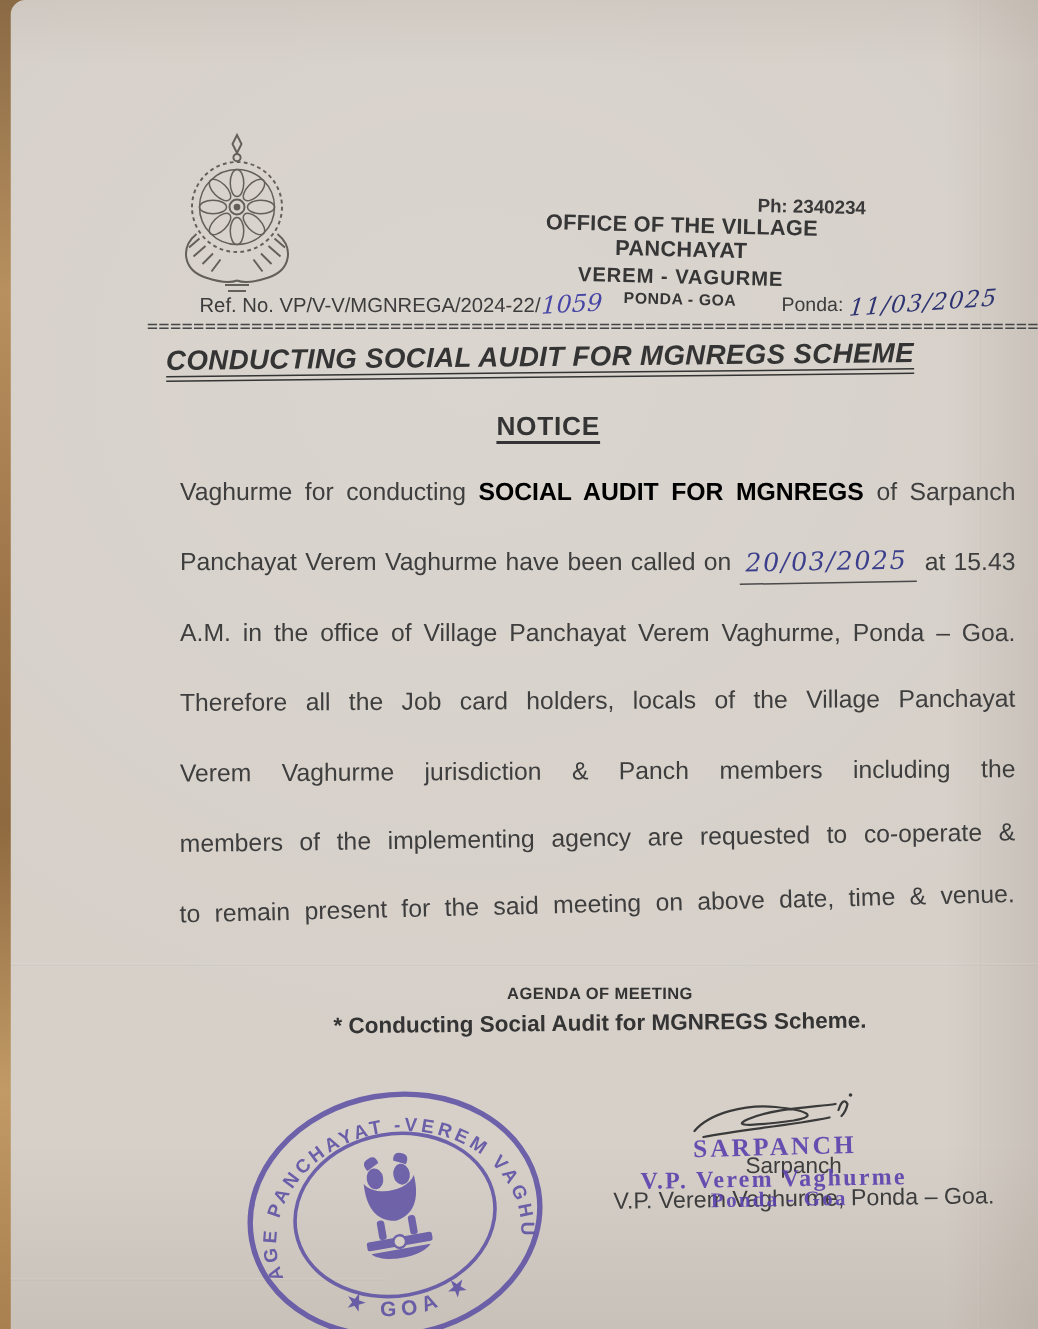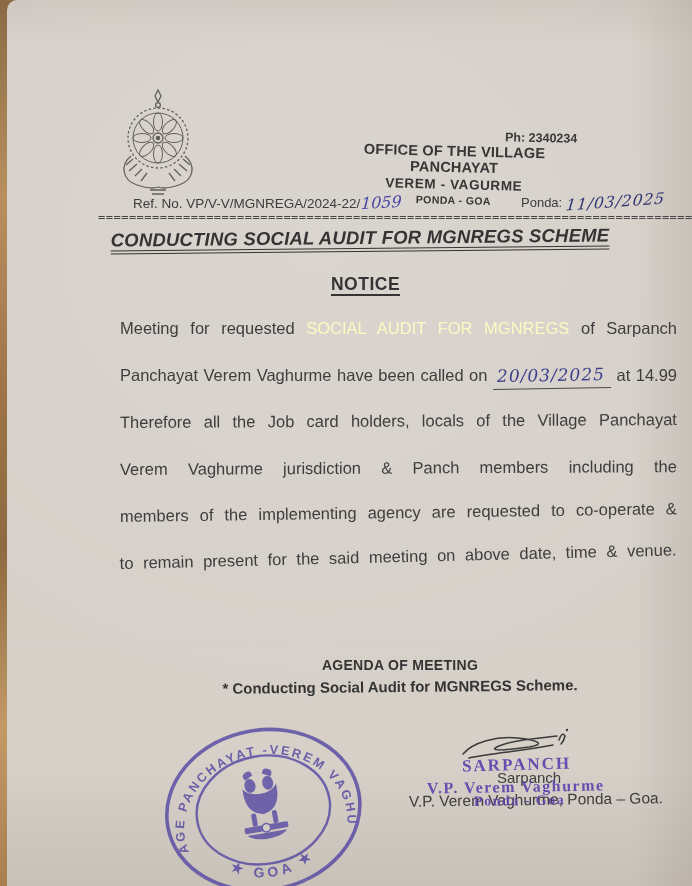--- a/index.html
+++ b/index.html
@@ -52,27 +52,27 @@
   .doc-title span{font-size:18.5px;font-weight:bold;font-style:italic;color:#343434;letter-spacing:.2px;
     text-decoration:underline double;text-underline-offset:4px;}
   .notice-h{left:30px;top:274px;width:660px;text-align:center;}
   .notice-h span{font-size:17.5px;font-weight:bold;color:#343434;letter-spacing:.5px;
     text-decoration:underline;text-decoration-thickness:2px;text-underline-offset:4px;margin-left:11px;}
 
   
   .body-text{left:120px;top:316px;width:557px;color:#3e3e3e;font-size:16.5px;}
   .bline{height:47px;line-height:24px;text-align:justify;text-align-last:justify;transform-origin:left center;}
   .bline.t1{transform:rotate(-.3deg);} .bline.t2{transform:rotate(-.8deg);} .bline.t3{transform:rotate(-1.4deg);}
-  .b{font-weight:normal;color:#fef9c3;}
+  .b{font-weight:bold;color:#000000;}
   .mdate{display:inline-block;font-family:"DejaVu Serif",serif;font-style:italic;font-size:17px;color:#3c3f8c;
     border-bottom:1.5px solid #4a4a4a;padding:0 6px 1px 4px;transform:rotate(-1deg);letter-spacing:1px;}
 
   
   .agenda{left:110px;top:657px;width:580px;text-align:center;color:#343434;}
-  .agenda .a1{font-size:14px;font-weight:bold;letter-spacing:.3px;}
+  .agenda .a1{font-size:11px;font-weight:bold;letter-spacing:.3px;}
   .agenda .a2{font-size:15px;font-weight:bold;margin-top:5px;transform:rotate(-.6deg);}
 
   
   .round-stamp{left:158px;top:722px;transform:rotate(-10deg);opacity:.92;}
 
   
   .sig-svg{left:455px;top:726px;}
   .pstamp{font-family:"Liberation Serif",serif;font-weight:bold;color:#5c44ae;opacity:.92;white-space:nowrap;z-index:3;}
   .ps1{left:462px;top:755px;font-size:17px;letter-spacing:2px;transform:rotate(-1.5deg);}
   .ps2{left:427px;top:778px;font-size:16px;letter-spacing:1.5px;transform:rotate(-1deg);}
@@ -136,29 +136,30 @@
 
     <div class="abs doc-title">
       <span>CONDUCTING SOCIAL AUDIT FOR MGNREGS SCHEME</span>
     </div>
     <div class="abs notice-h">
       <span>NOTICE</span>
     </div>
 
     <div class="abs body-text">
       <div class="bline">
-        <span>Meeting for requested</span>
+        <span>Vaghurme for conducting</span>
         <span class="b">SOCIAL AUDIT FOR MGNREGS</span>
         <span>of Sarpanch</span>
       </div>
       <div class="bline">
         <span>Panchayat Verem Vaghurme have been called on</span>
         <span class="hand mdate">20/03/2025</span>
-        <span>at 14.99</span>
+        <span>at 15.43</span>
       </div>
+      <div class="bline">A.M. in the office of Village Panchayat Verem Vaghurme, Ponda – Goa.</div>
       <div class="bline t1">Therefore all the Job card holders, locals of the Village Panchayat</div>
       <div class="bline t1">Verem Vaghurme jurisdiction &amp; Panch members including the</div>
       <div class="bline t2">members of the implementing agency are requested to co-operate &amp;</div>
       <div class="bline t3">to remain present for the said meeting on above date, time &amp; venue.</div>
     </div>
 
     <div class="abs agenda">
       <div class="a1">AGENDA OF MEETING</div>
       <div class="a2">* Conducting Social Audit for MGNREGS Scheme.</div>
     </div>

